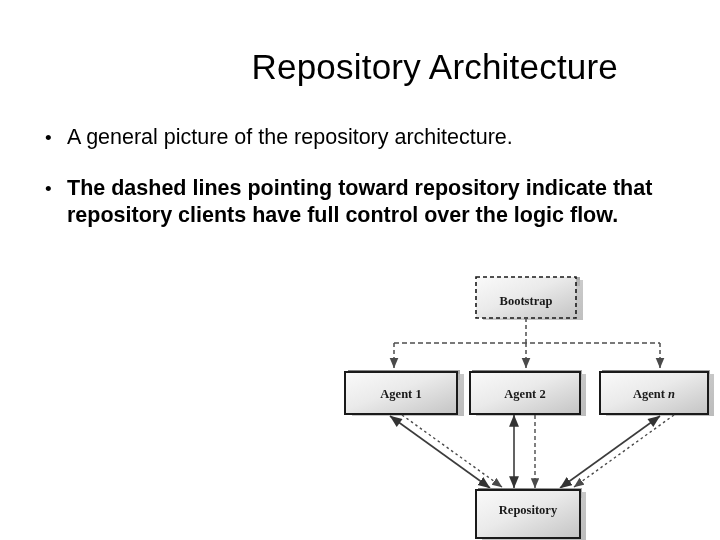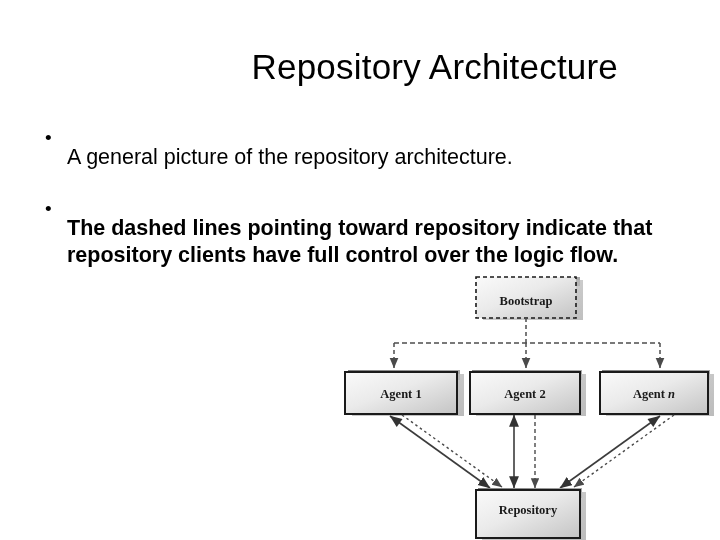--- a/index.html
+++ b/index.html
@@ -50,21 +50,20 @@
     flex: 0 0 auto;
     width: 22px;
     font-size: 19px;
     line-height: 27px;
     text-align: left;
     padding-left: 5px;
   }
   .bullet-text {
     flex: 1 1 auto;
     max-width: 600px;
-    margin-top: 20px;
   }
   .bullet-item.b2 .bullet-text { max-width: 590px; font-weight: bold; }
 
   
   #diagram {
     position: absolute;
     left: 330px;
     top: 262px;
     width: 390px;
     height: 278px;

